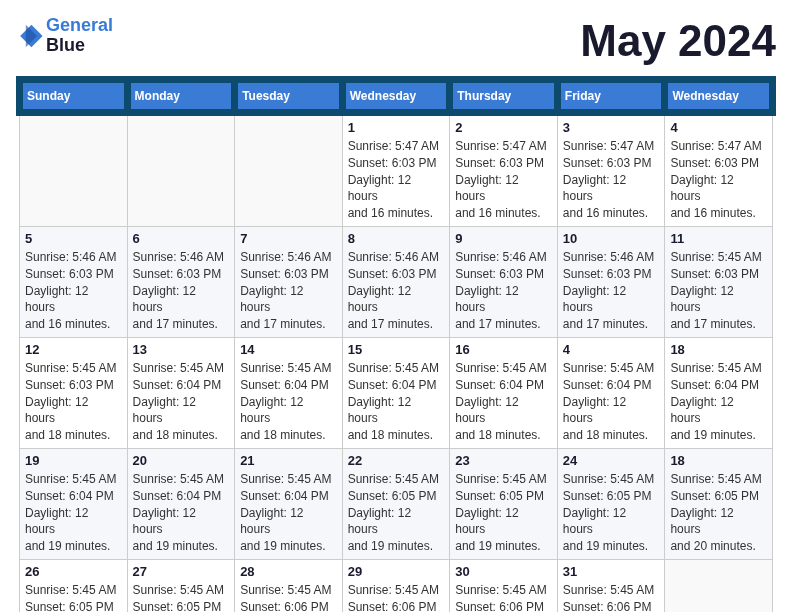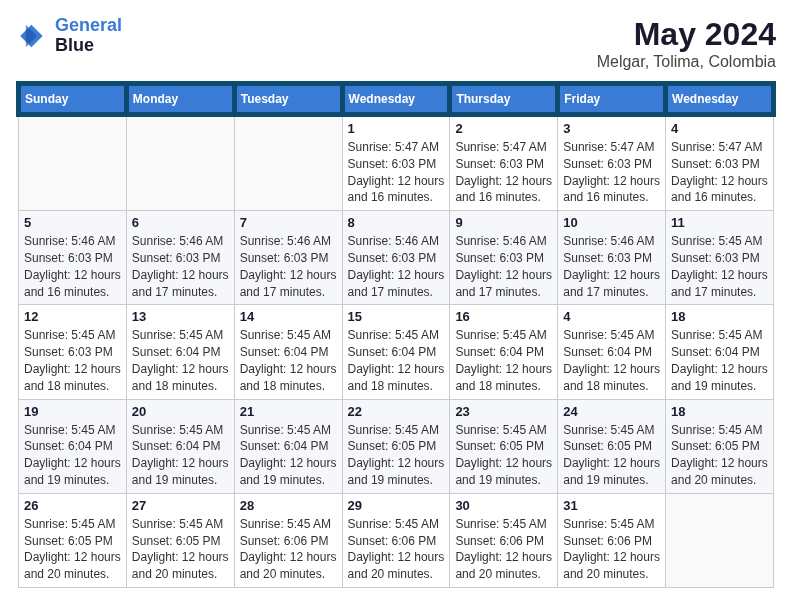--- a/index.html
+++ b/index.html
@@ -12,61 +12,60 @@
     }
     .header {
       display: flex;
       justify-content: space-between;
       align-items: flex-start;
       margin-bottom: 10px;
     }
     .logo {
       display: flex;
       align-items: center;
-      gap: 9px;
     }
     .logo-text {
       font-size: 18px;
       font-weight: bold;
       color: #1a1a2e;
       line-height: 1.1;
     }
     .logo-text span {
       color: #3a7bd5;
     }
     .logo-icon {
       width: 28px;
       height: 28px;
       margin-right: 2px;
     }
     .title-area {
       text-align: right;
     }
     .month-year {
-      font-size: 32px;
+      font-size: 44px;
       font-weight: bold;
       color: #1a1a2e;
     }
     .location {
       font-size: 16px;
       color: #444;
     }
     table {
       width: 100%;
       border-collapse: collapse;
       font-size: 11px;
     }
     thead tr th {
       background-color: #3a7bd5;
       color: #fff;
       padding: 6px 4px;
       text-align: left;
       font-size: 12px;
       font-weight: bold;
-      border: 5px solid #0c4a6e;
+      border: 7px solid #0c4a6e;
     }
     tbody tr td {
       border: 1px solid #ccc;
       vertical-align: top;
       padding: 4px 5px;
       width: 14.28%;
       min-height: 80px;
       height: 80px;
       background: #fff;
     }
@@ -97,21 +96,20 @@
       <polygon points="22,4 38,20 22,36 6,20" fill="#3a7bd5"></polygon>
       <polygon points="14,4 30,20 14,36" fill="#1a4fa0" opacity="0.6"></polygon>
     </svg>
     <div class="logo-text">
       <div><span>General</span></div>
       <div>Blue</div>
     </div>
   </div>
   <div class="title-area">
     <div class="month-year">May 2024</div>
-    <div class="location">Melgar, Tolima, Colombia</div>
   </div>
 </div>
 
 <table>
   <thead>
     <tr id="header-row">
     <th>Sunday</th>
         <th>Monday</th>
         <th>Tuesday</th>
         <th>Wednesday</th>

